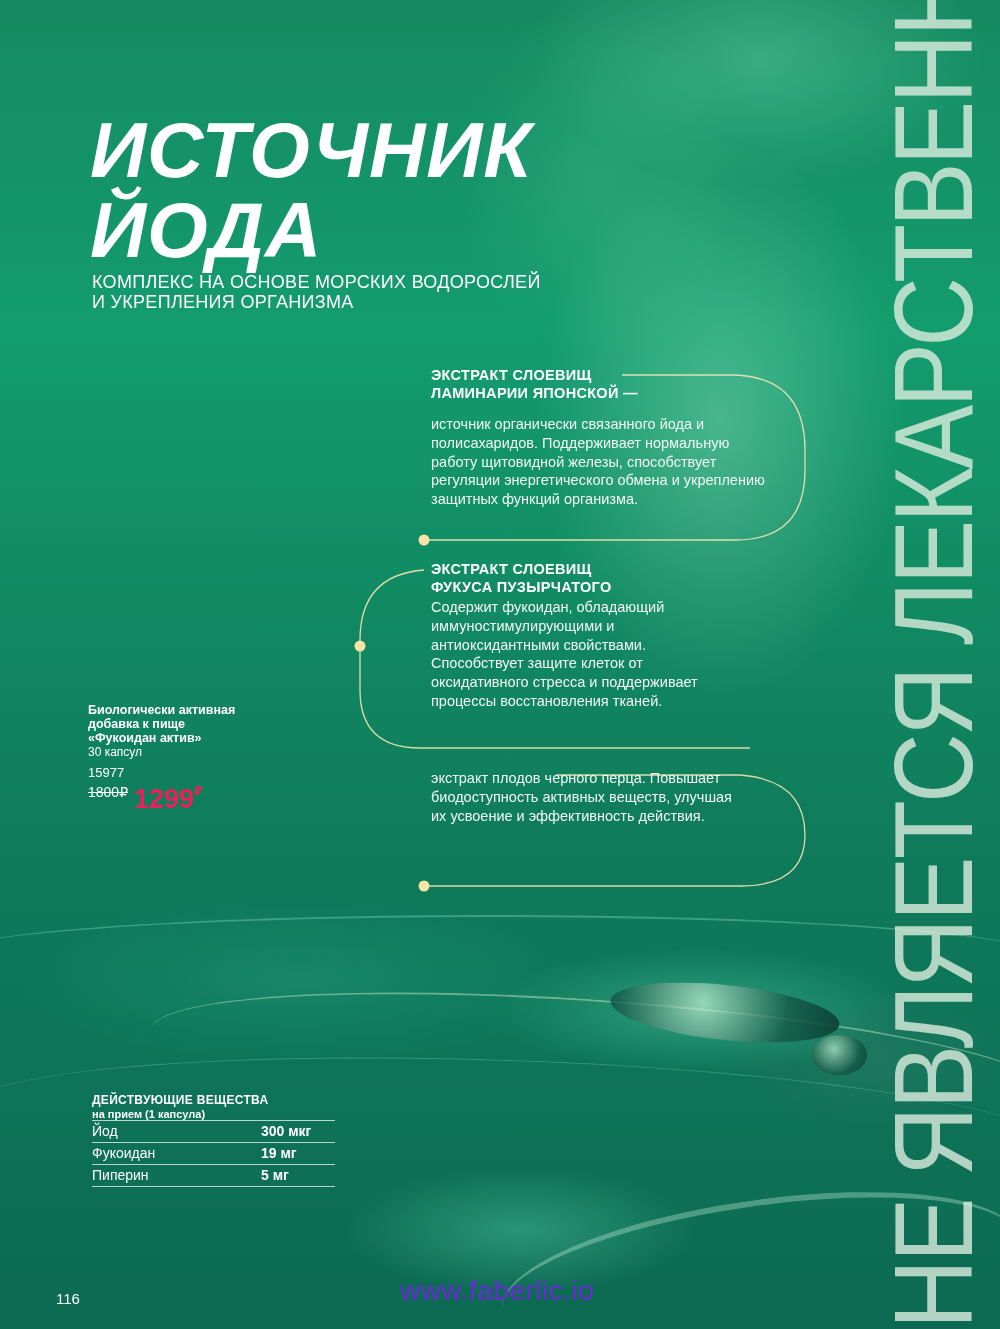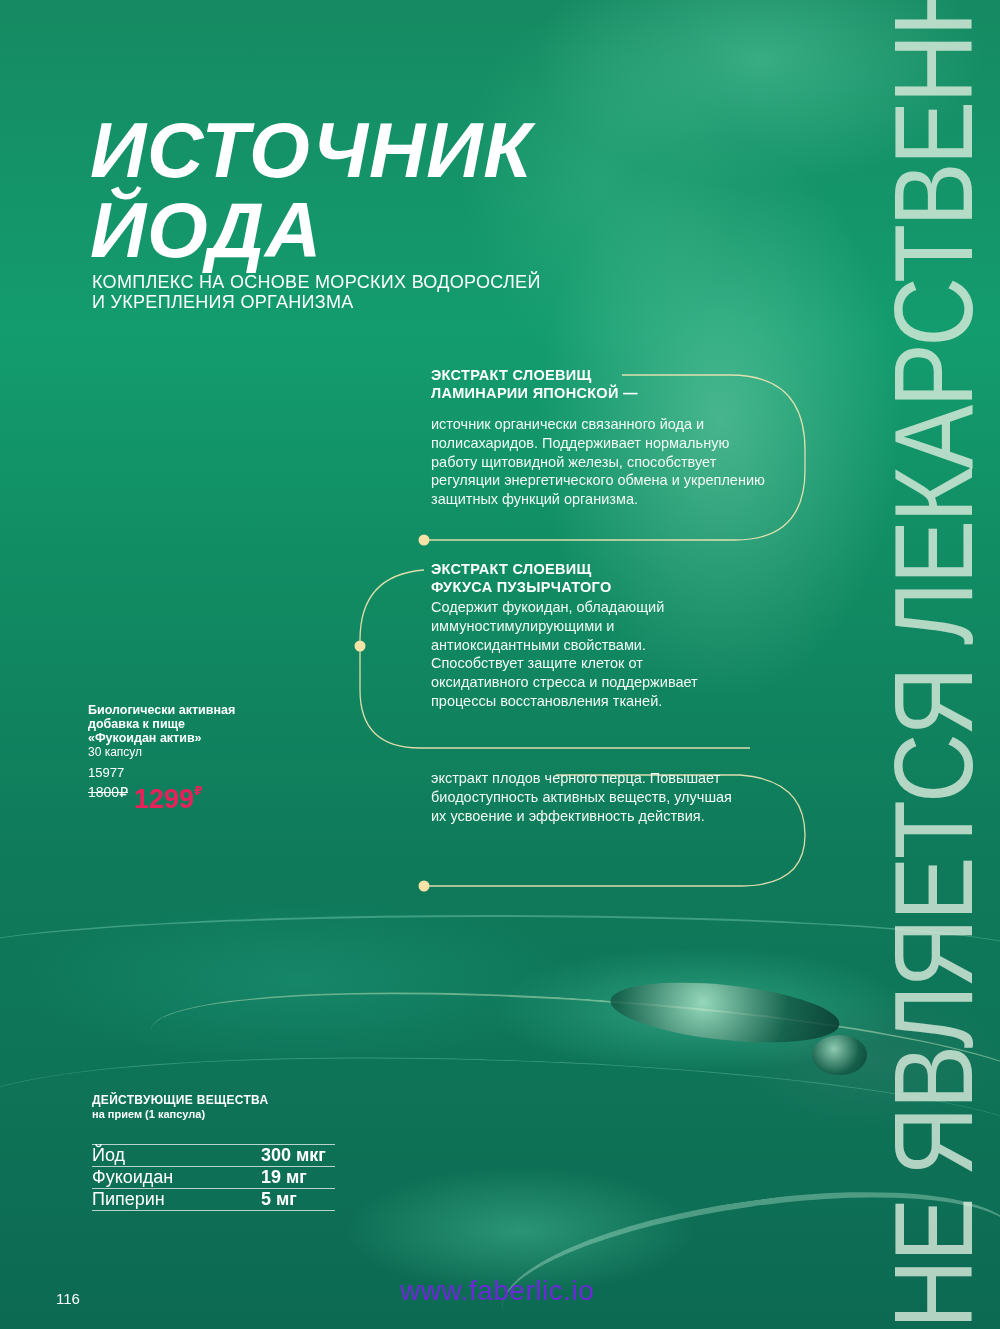--- a/index.html
+++ b/index.html
@@ -46,21 +46,21 @@
   .ing-text { font-size:14.5px; line-height:18.8px; color:#f2faf5; margin-top:2px; }
   .ing1 { top:366px; }
   .ing1 .ing-text { margin-top:13px; }
   .ing2 { top:560px; }
   .ing3 { top:767px; }
   .sup { font-size:8px; vertical-align:super; }
 
   .actives { position:absolute; left:92px; top:1093px; width:243px; }
   .actives .h { font-size:12px; font-weight:bold; letter-spacing:0.3px; }
   .actives .sub { font-size:11px; font-weight:bold; margin-top:1px; }
-  .actives table { width:100%; border-collapse:collapse; margin-top:24px; font-size:18px; }
+  .actives table { width:100%; border-collapse:collapse; margin-top:0; font-size:14px; }
   .actives td { padding:1px 0; border-top:1px solid rgba(255,255,255,0.7); line-height:19px; }
   .actives tr:last-child td { border-bottom:1px solid rgba(255,255,255,0.7); }
   .actives td.v { font-weight:bold; width:74px; }
 
   .page-num { position:absolute; left:56px; top:1290px; font-size:15px; }
   .site { position:absolute; left:400px; top:1275px; font-size:28px; color:#6d28d9; letter-spacing:0.5px; }
 
   .vertical { position:absolute; left:868px; top:1329px; width:1329px; height:132px;
     transform-origin:0 0; transform:rotate(-90deg);
     font-size:112px; line-height:132px; color:rgba(225,240,225,0.78);

